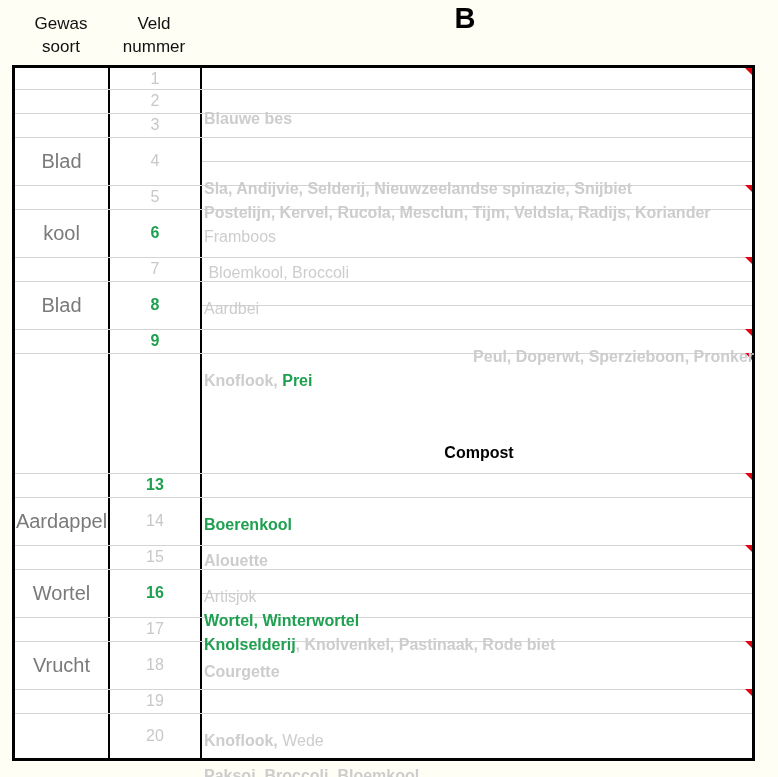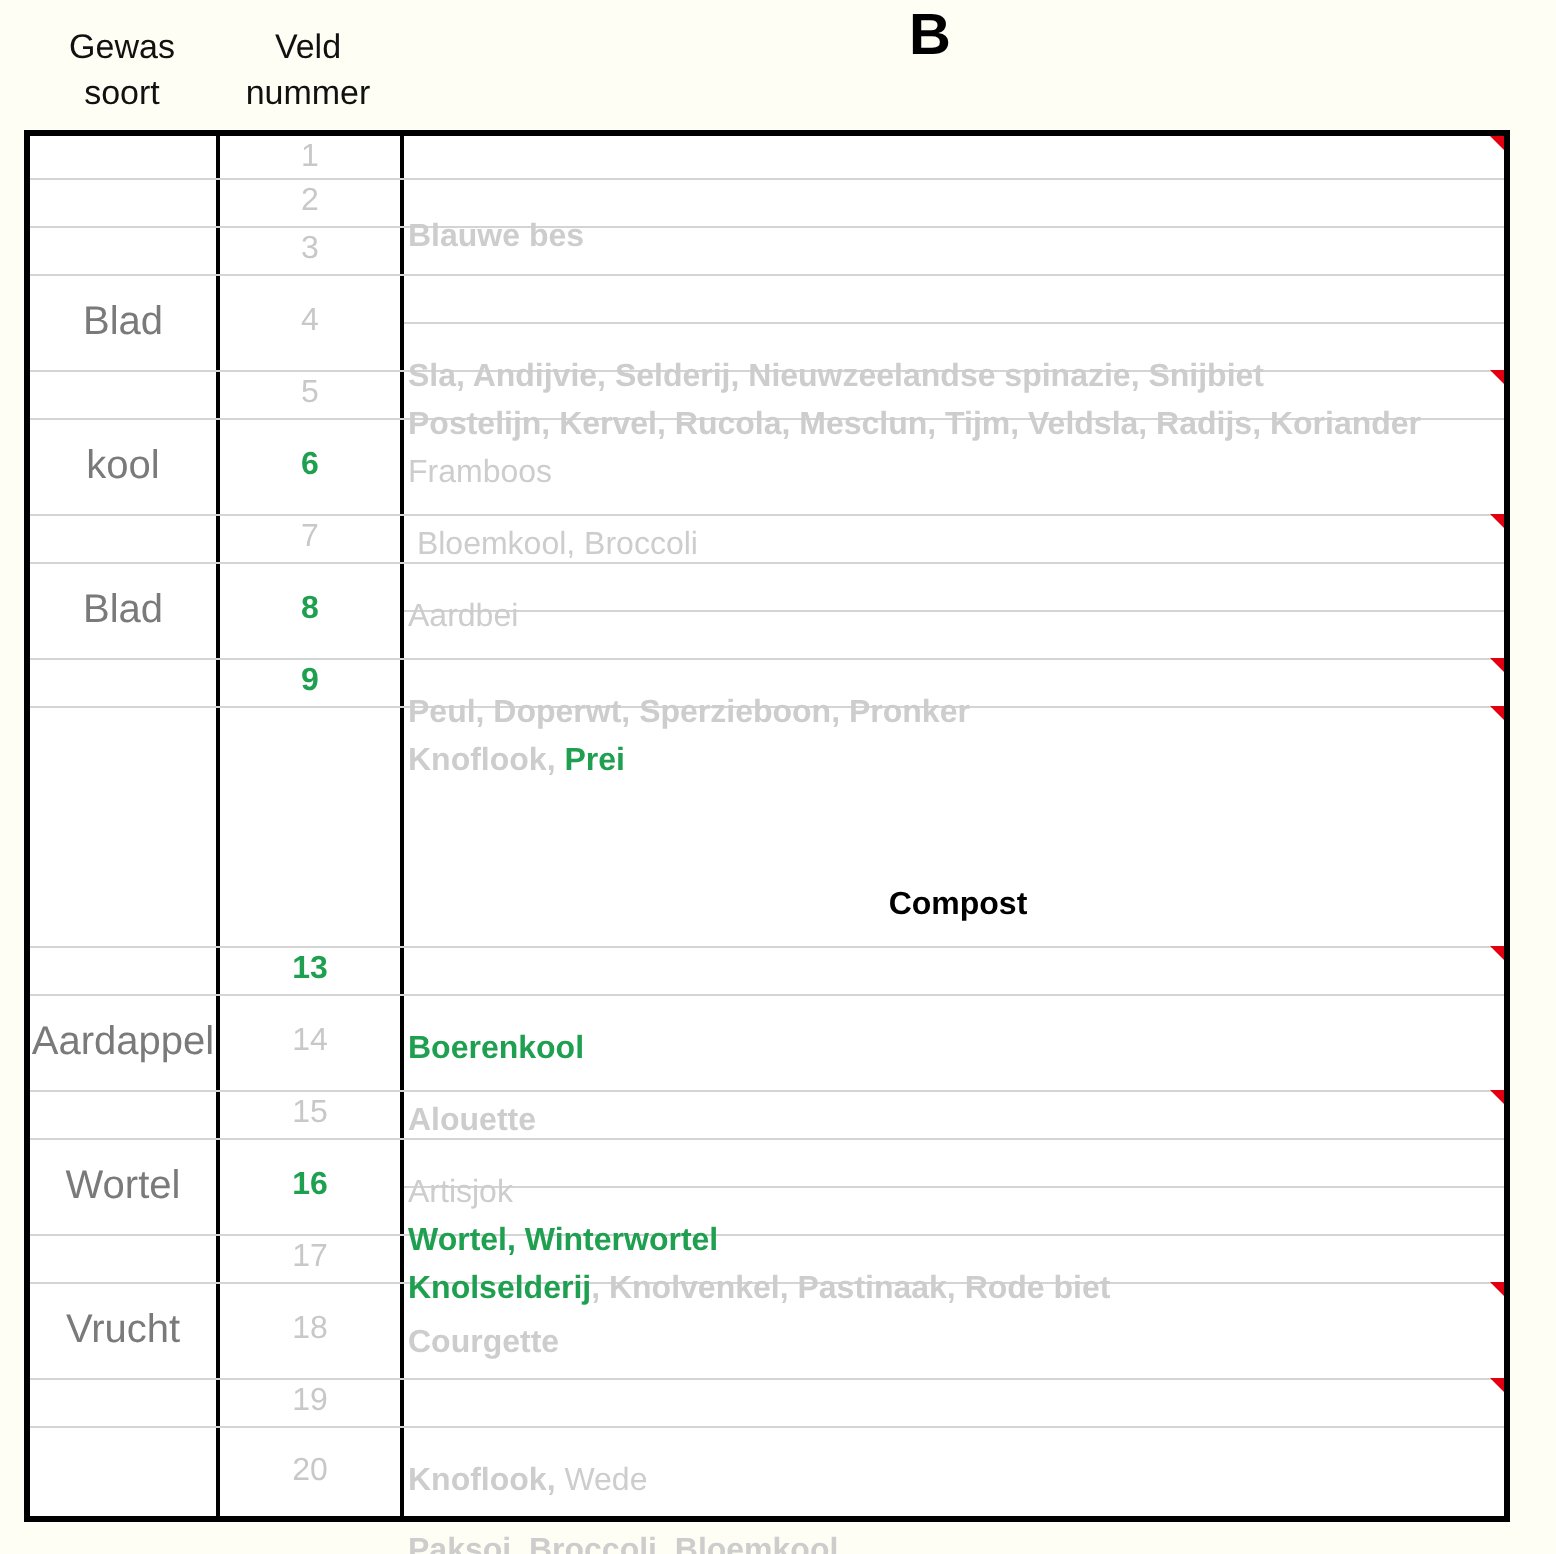--- a/index.html
+++ b/index.html
@@ -109,21 +109,21 @@
     </div>
   <div class="cell c3" style="top:117px;height:24px;">
       <span class="lgn">Framboos</span>
     </div>
   <div class="cell c3" style="top:141px;height:48px;">
       <span class="lgn" style="white-space:pre"> Bloemkool, Broccoli</span>
     </div>
   <div class="cell c3" style="top:189px;height:24px;">
       <span class="lgn">Aardbei</span>
     </div>
-  <div class="cell c3" style="top:237px;height:24px;">
+  <div class="cell c3" style="top:237px;height:24px;justify-content:flex-end;">
       <span class="lg">Peul, Doperwt, Sperzieboon, Pronker</span>
     </div>
   <div class="cell c3" style="top:261px;height:24px;">
       <span class="lg" style="white-space:pre">Knoflook, </span>
       <span class="gr">Prei</span>
     </div>
   <div class="cell c3 compost" style="top:285px;height:120px;">
       <span>Compost</span>
     </div>
   <div class="cell c3" style="top:405px;height:24px;">

